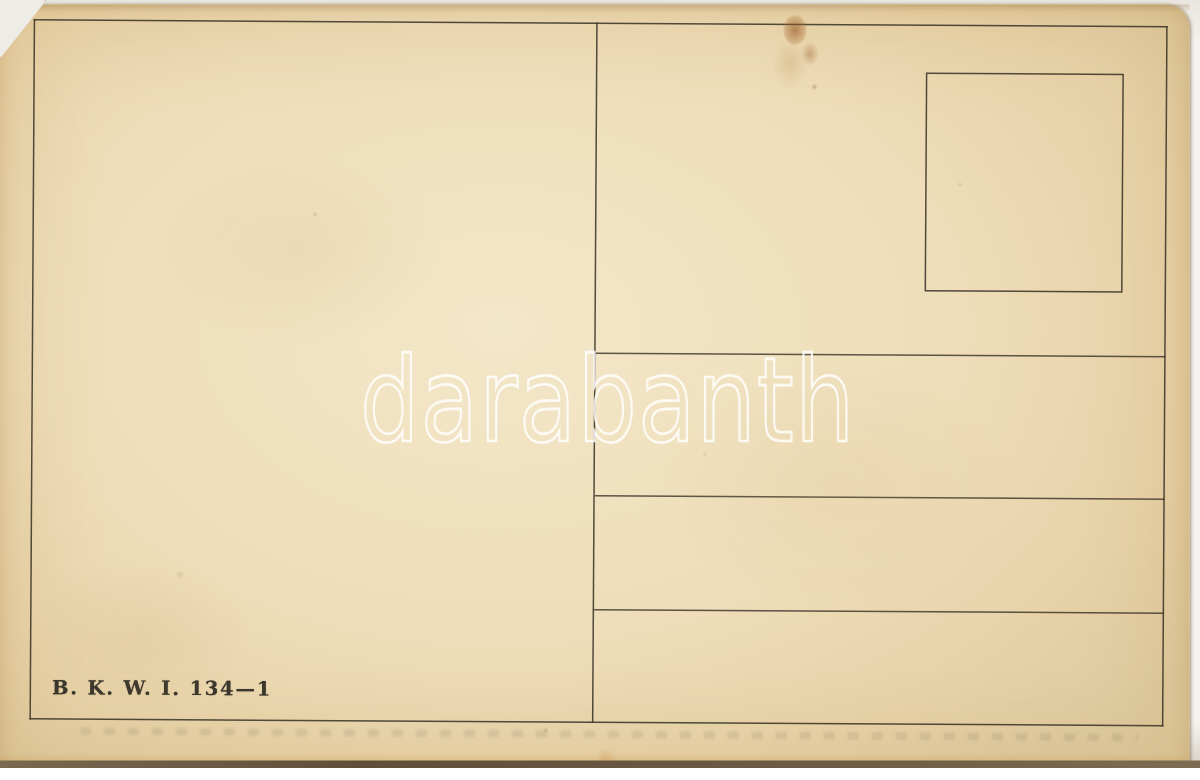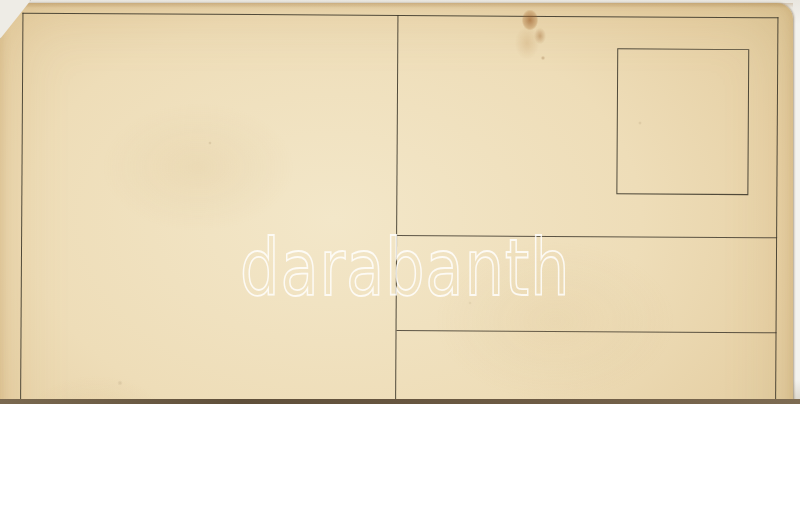--- a/index.html
+++ b/index.html
@@ -1,18 +1,18 @@
 <!DOCTYPE html>
 <html><head>
 <meta charset="utf-8">
 <style>
   html,body{margin:0;padding:0;}
   .scene{
     position:relative;
-    width:800px;height:404px;
+    width:800px;height:512px;
     background:linear-gradient(180deg,#e9e6df 0%,#f4f3ef 6%,#f4f3ef 94%,#d8d2c6 100%);
     overflow:hidden;
     font-family:"DejaVu Sans",sans-serif;
   }
   
   .card{
     position:absolute;left:0;top:3px;width:793px;height:513px;
     border-radius:2px 16px 9px 2px;
     background:
       radial-gradient(ellipse 560px 380px at 42% 42%, #f3e7c9 0%, #eeddb8 55%, #e7d2a8 82%, #decba0 100%);

